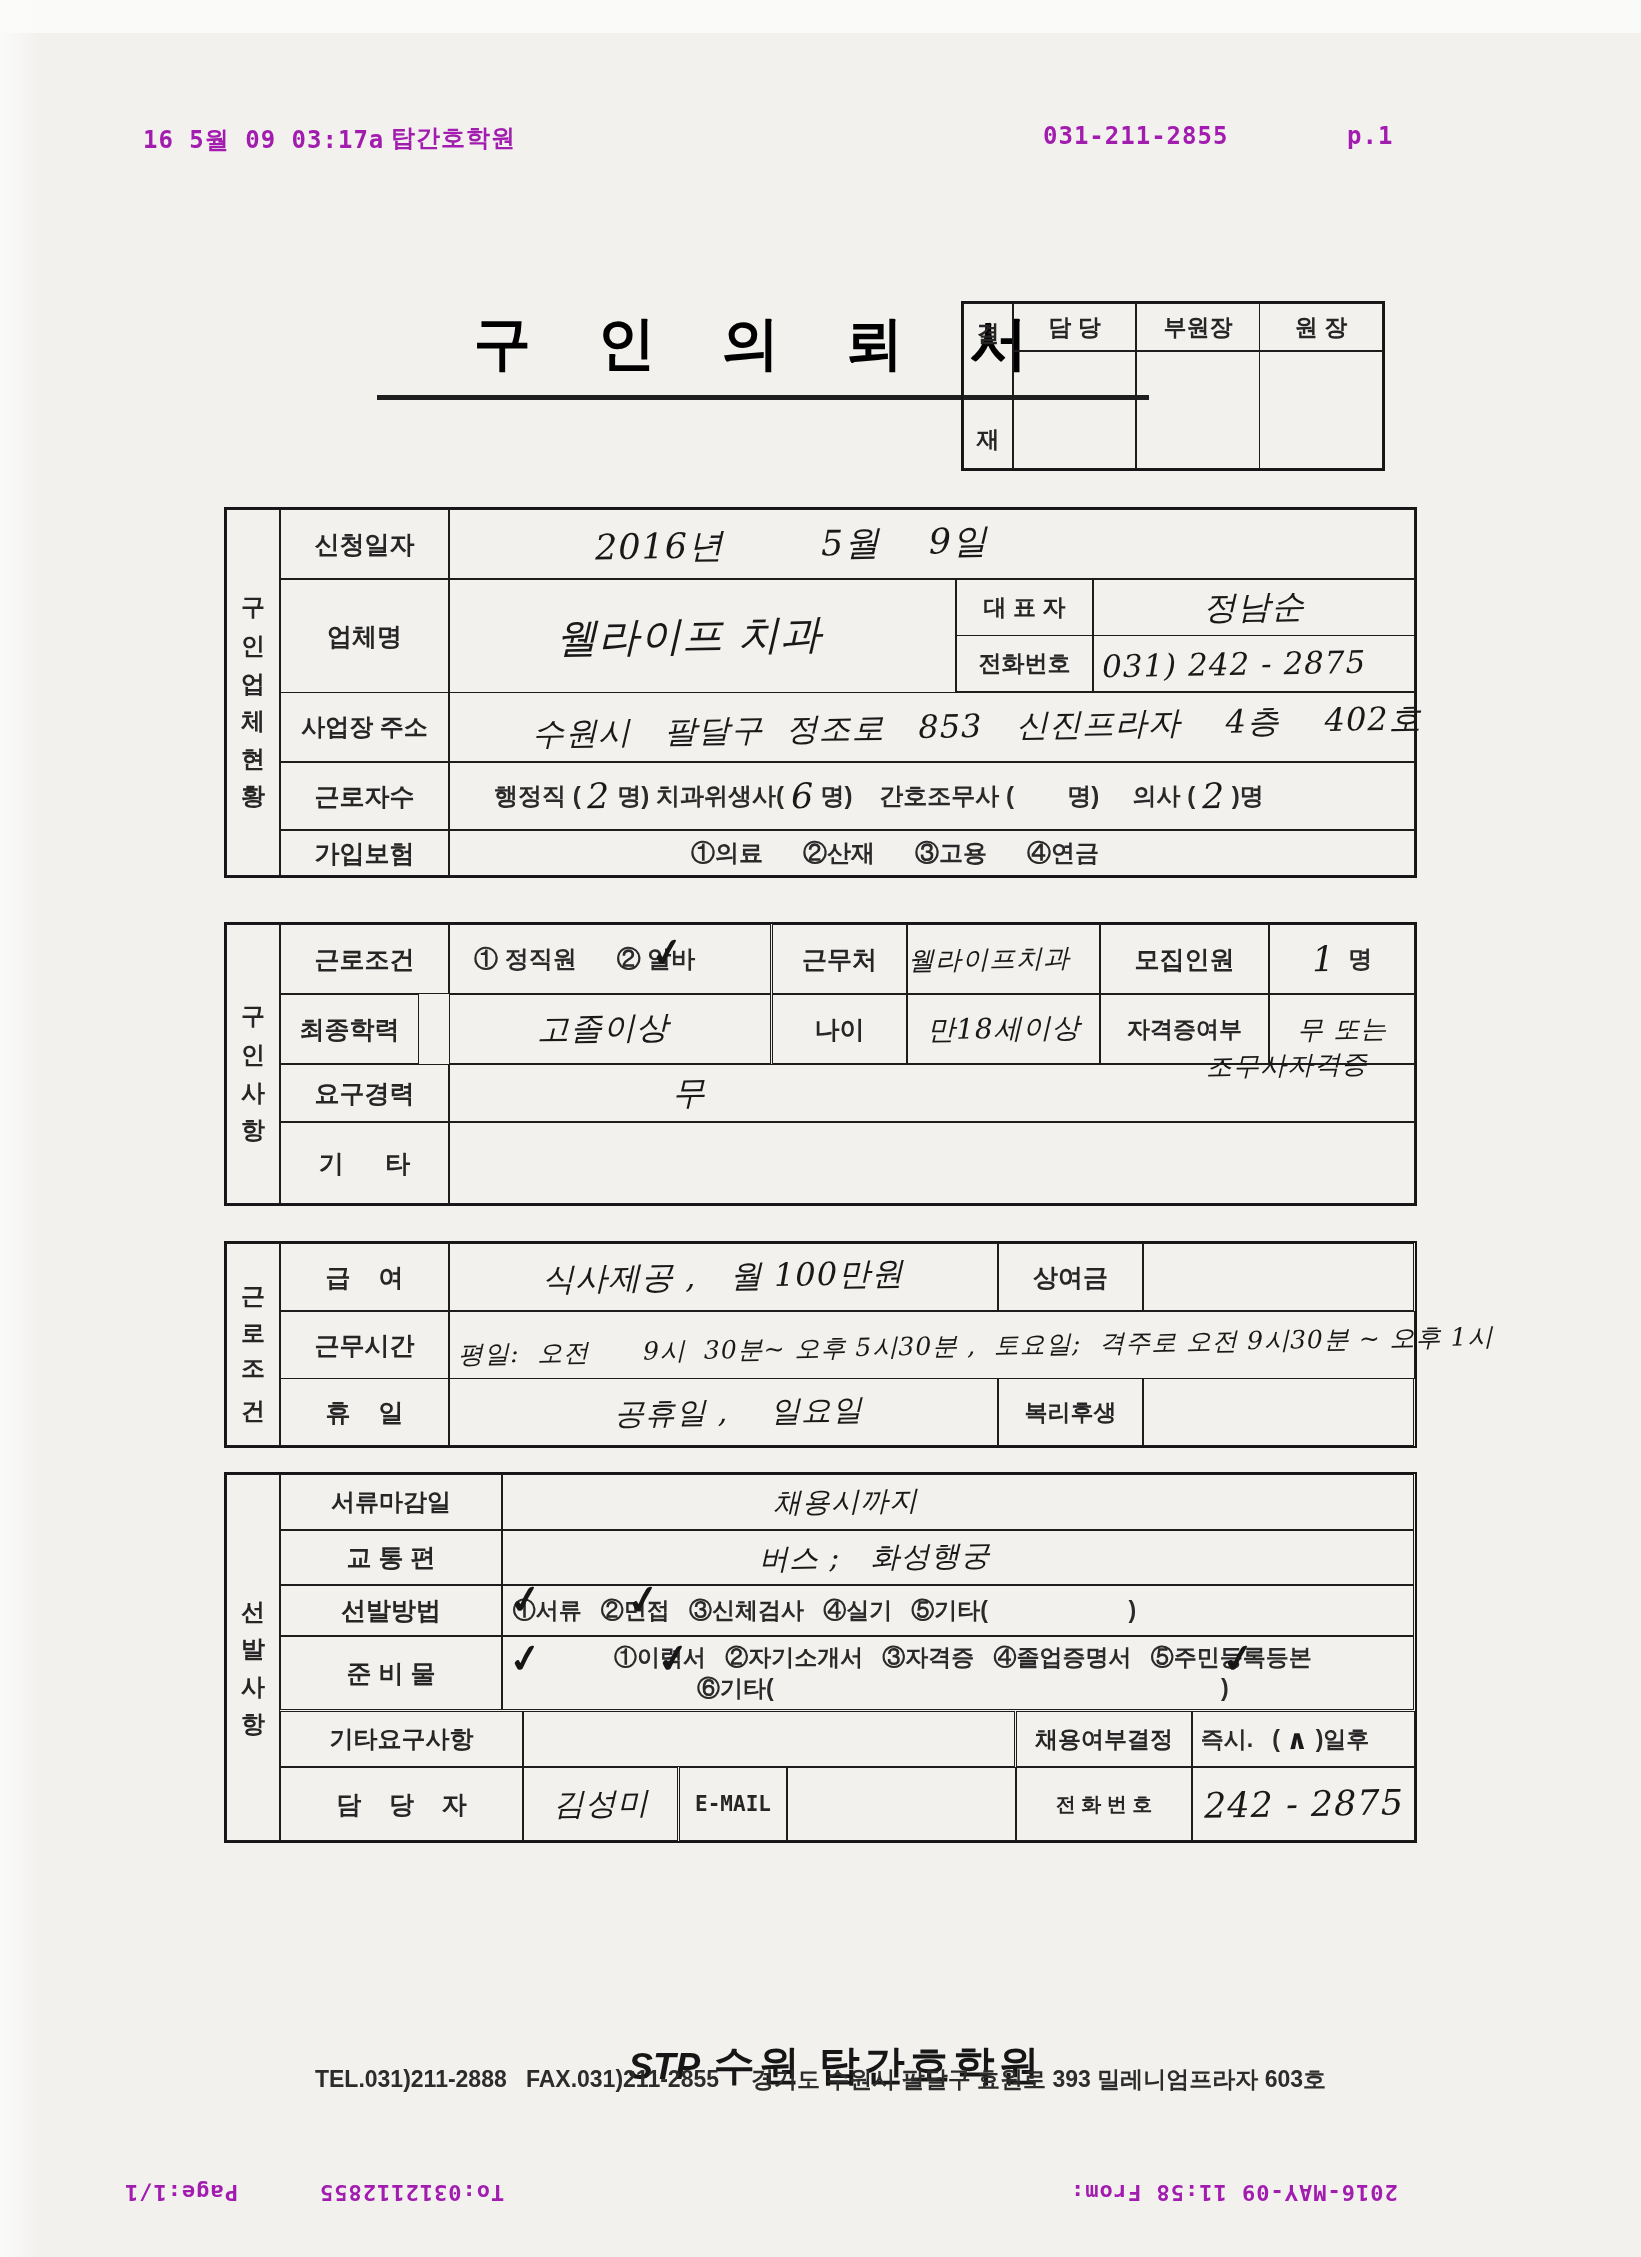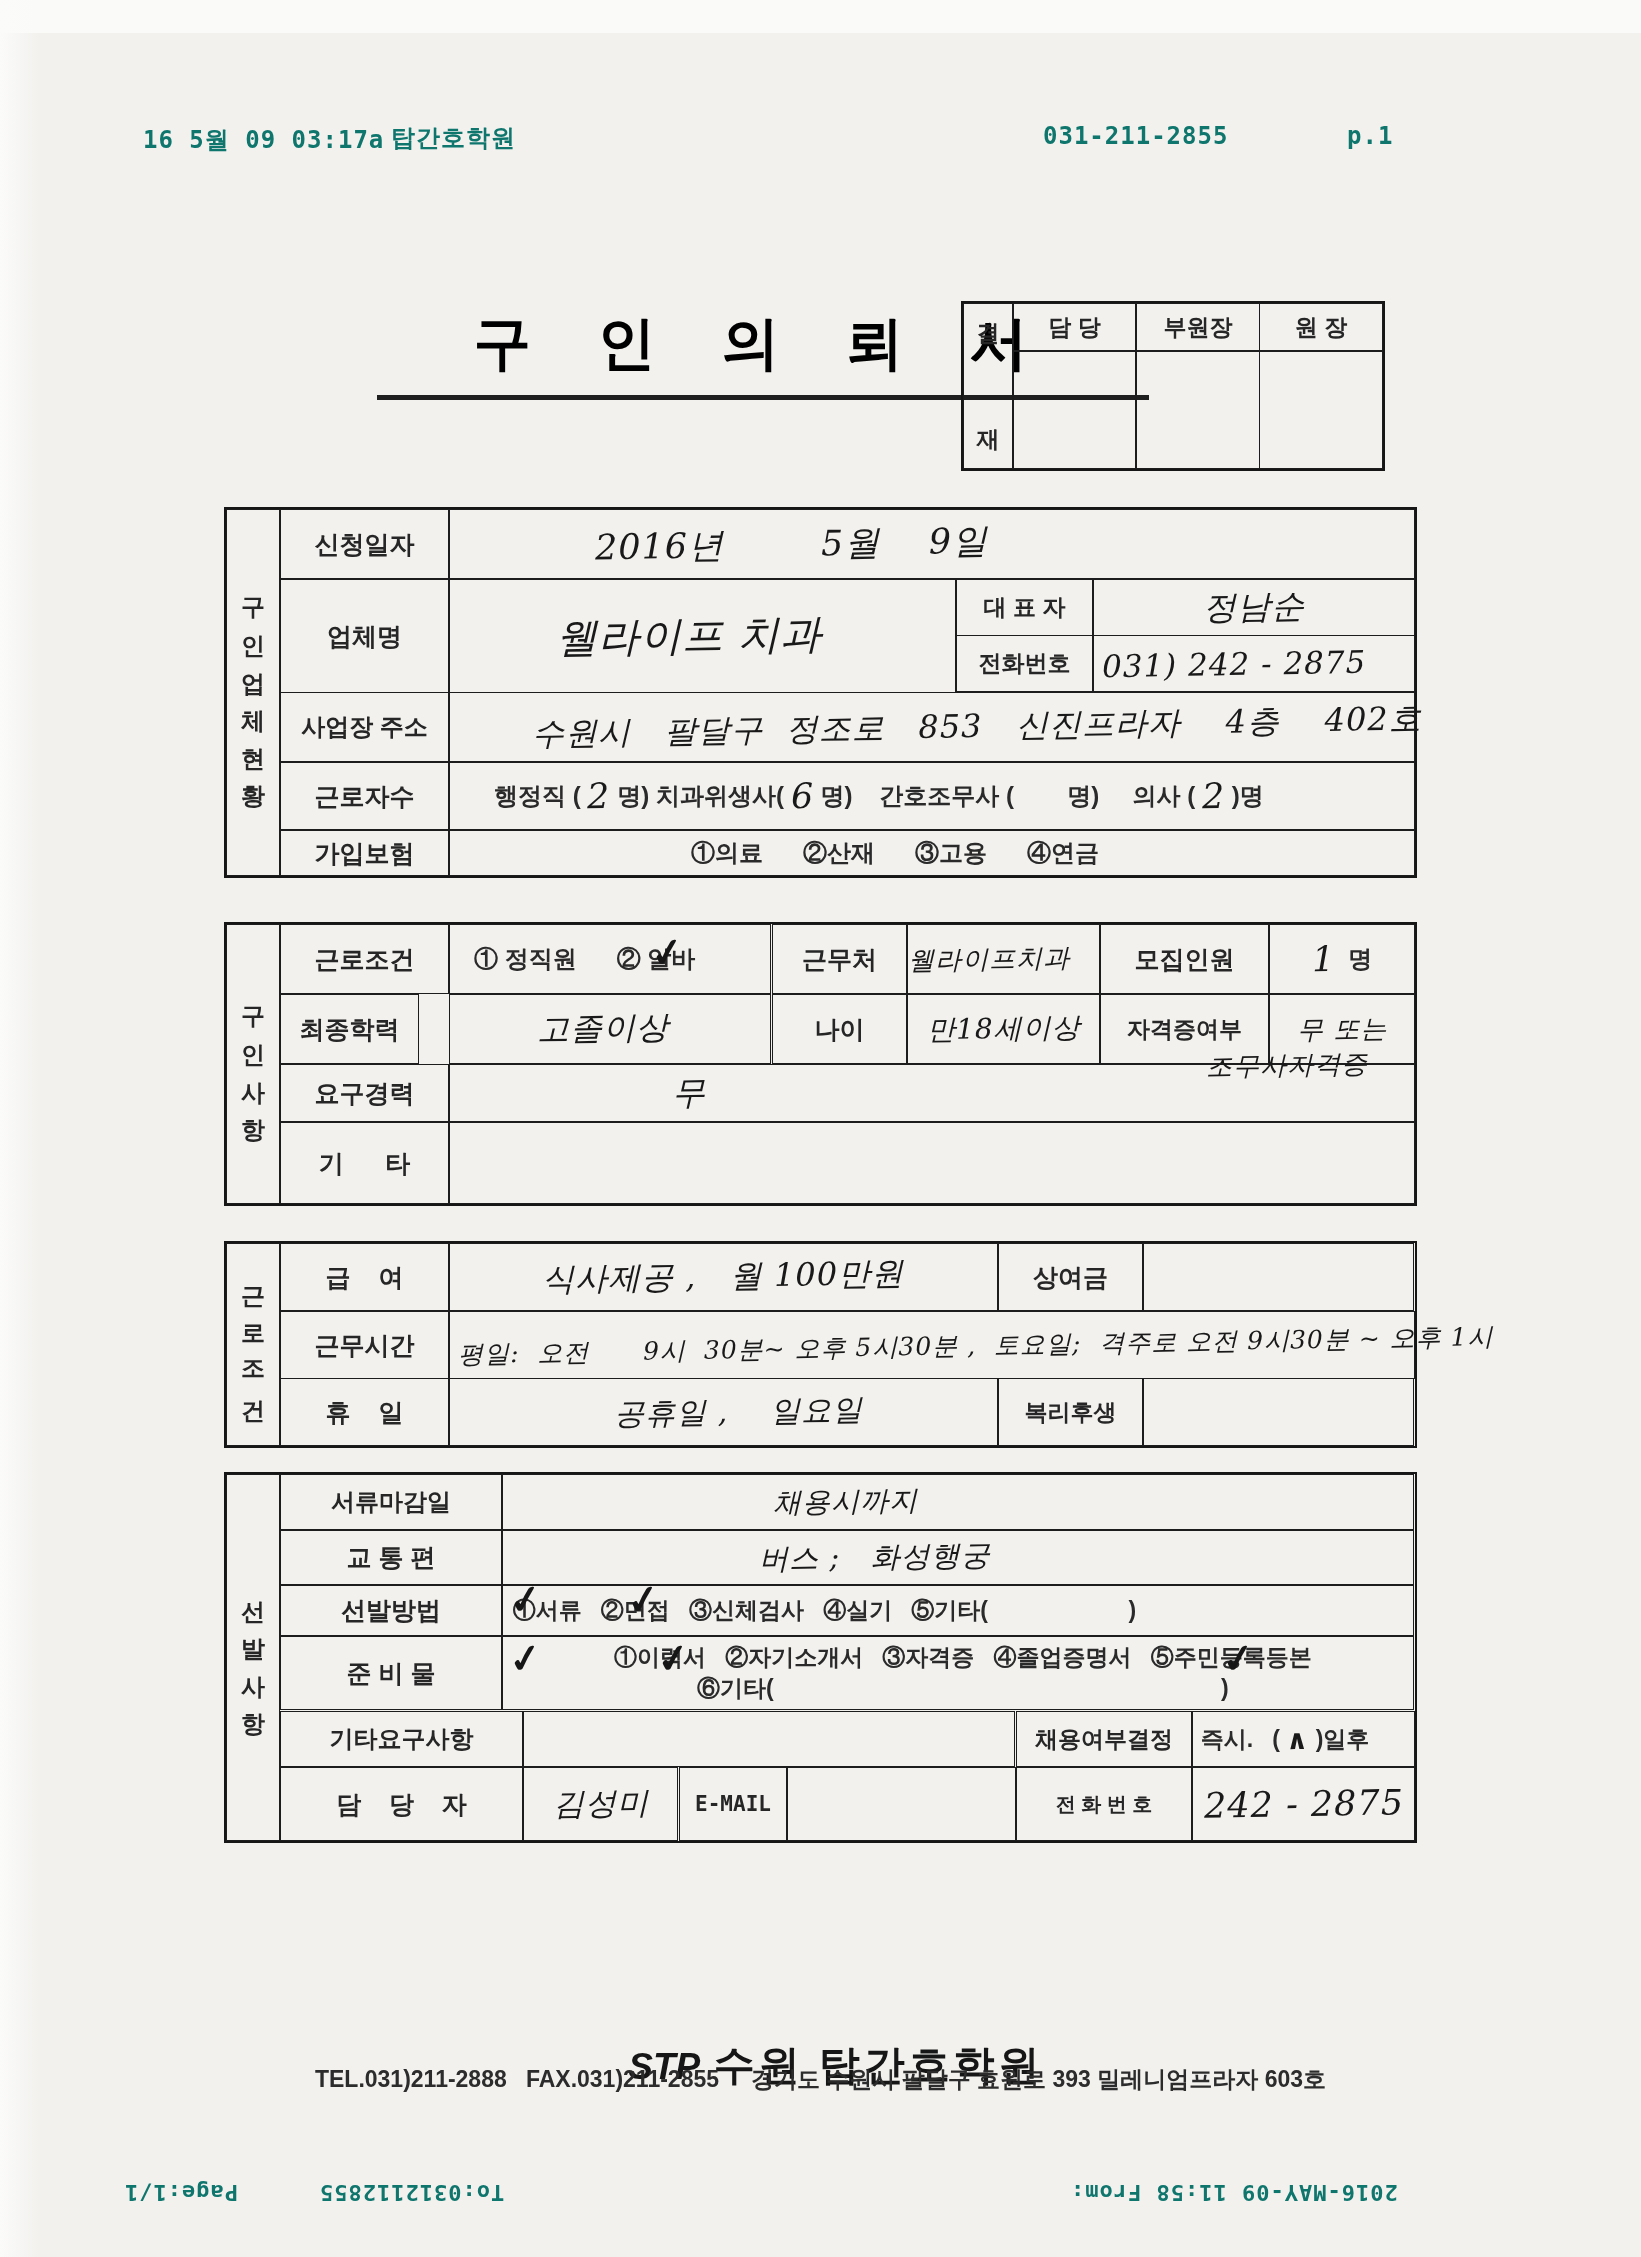--- a/index.html
+++ b/index.html
@@ -6,21 +6,21 @@
   body{
     width:1641px;height:2257px;position:relative;
     background:#f2f1ee;
     font-family:"Liberation Sans", sans-serif;
     color:#222;overflow:hidden;
   }
   .scan-top{position:absolute;left:0;top:0;width:1641px;height:33px;background:#fafaf8;}
   .scan-edge{position:absolute;left:0;top:0;width:39px;height:2257px;background:linear-gradient(90deg,#fbfbfa, rgba(242,241,238,0));}
 
   
-  .faxline{position:absolute;font-family:"DejaVu Sans Mono", monospace;font-weight:bold;color:#0f766e;font-size:24px;letter-spacing:1px;white-space:pre;}
+  .faxline{position:absolute;font-family:"DejaVu Sans Mono", monospace;font-weight:bold;color:#a21caf;font-size:24px;letter-spacing:1px;white-space:pre;}
   .flip{transform:rotate(180deg);}
 
   
   .doc-title{
     position:absolute;left:377px;top:305px;width:772px;text-align:center;
     font-size:58px;font-weight:bold;letter-spacing:25px;color:#000000;
     border-bottom:5.8px solid #1f1f1f;padding-bottom:11.6px;white-space:pre;
   }
 
   

